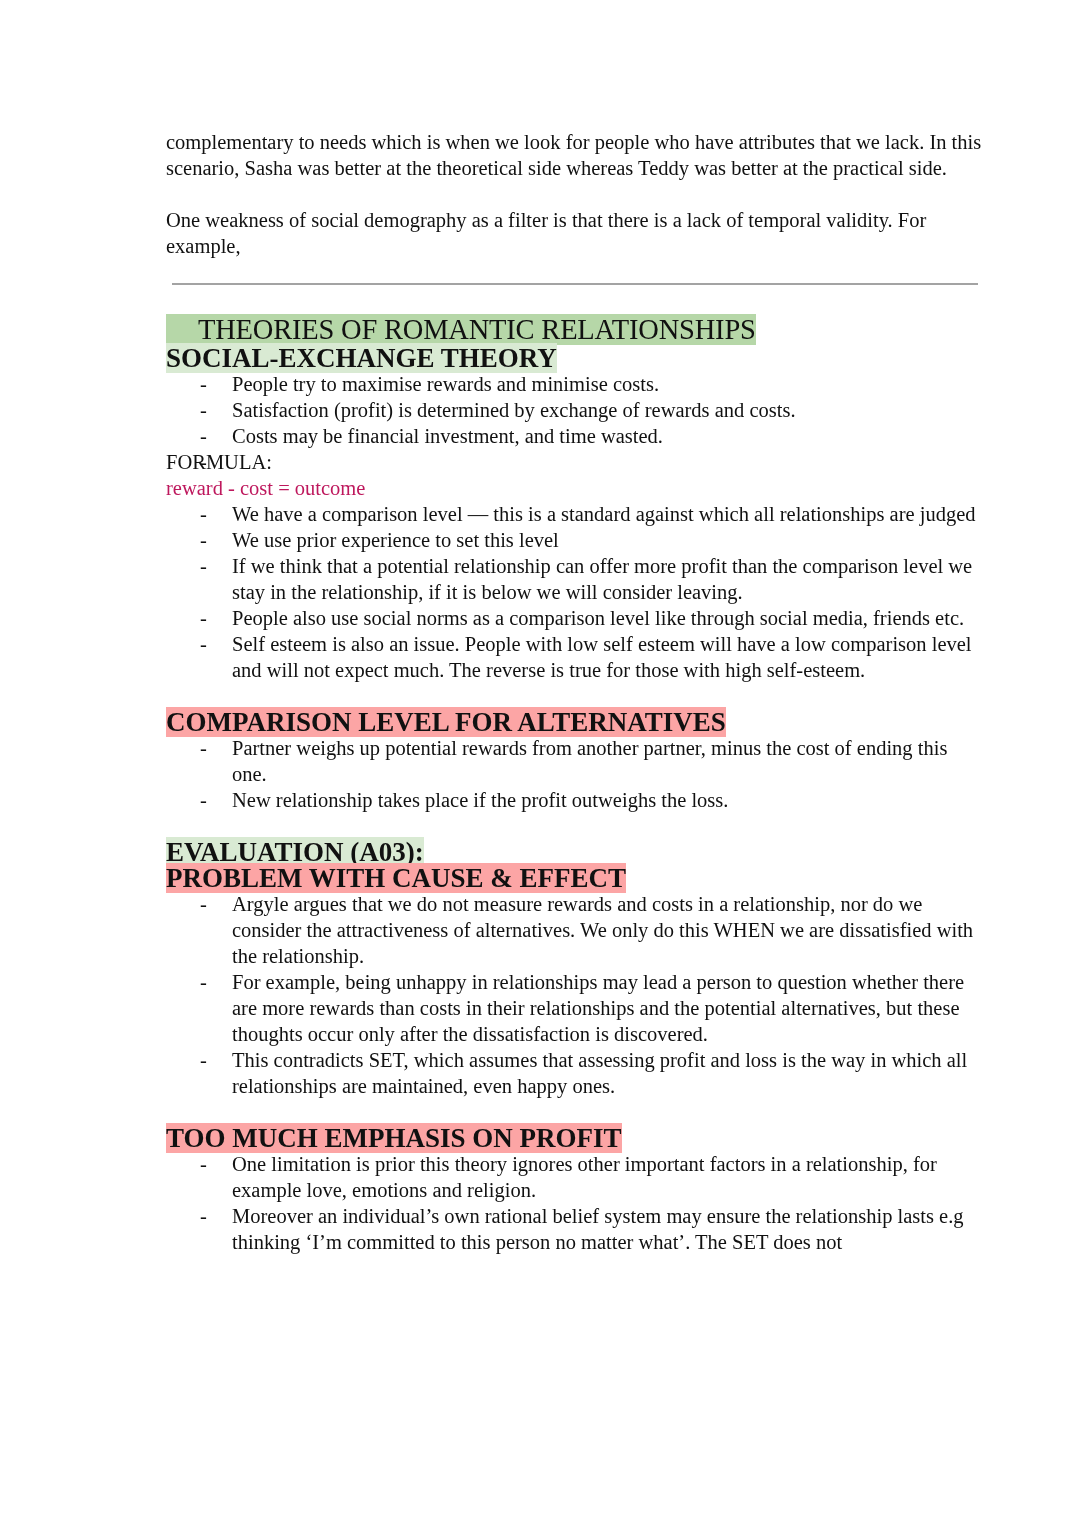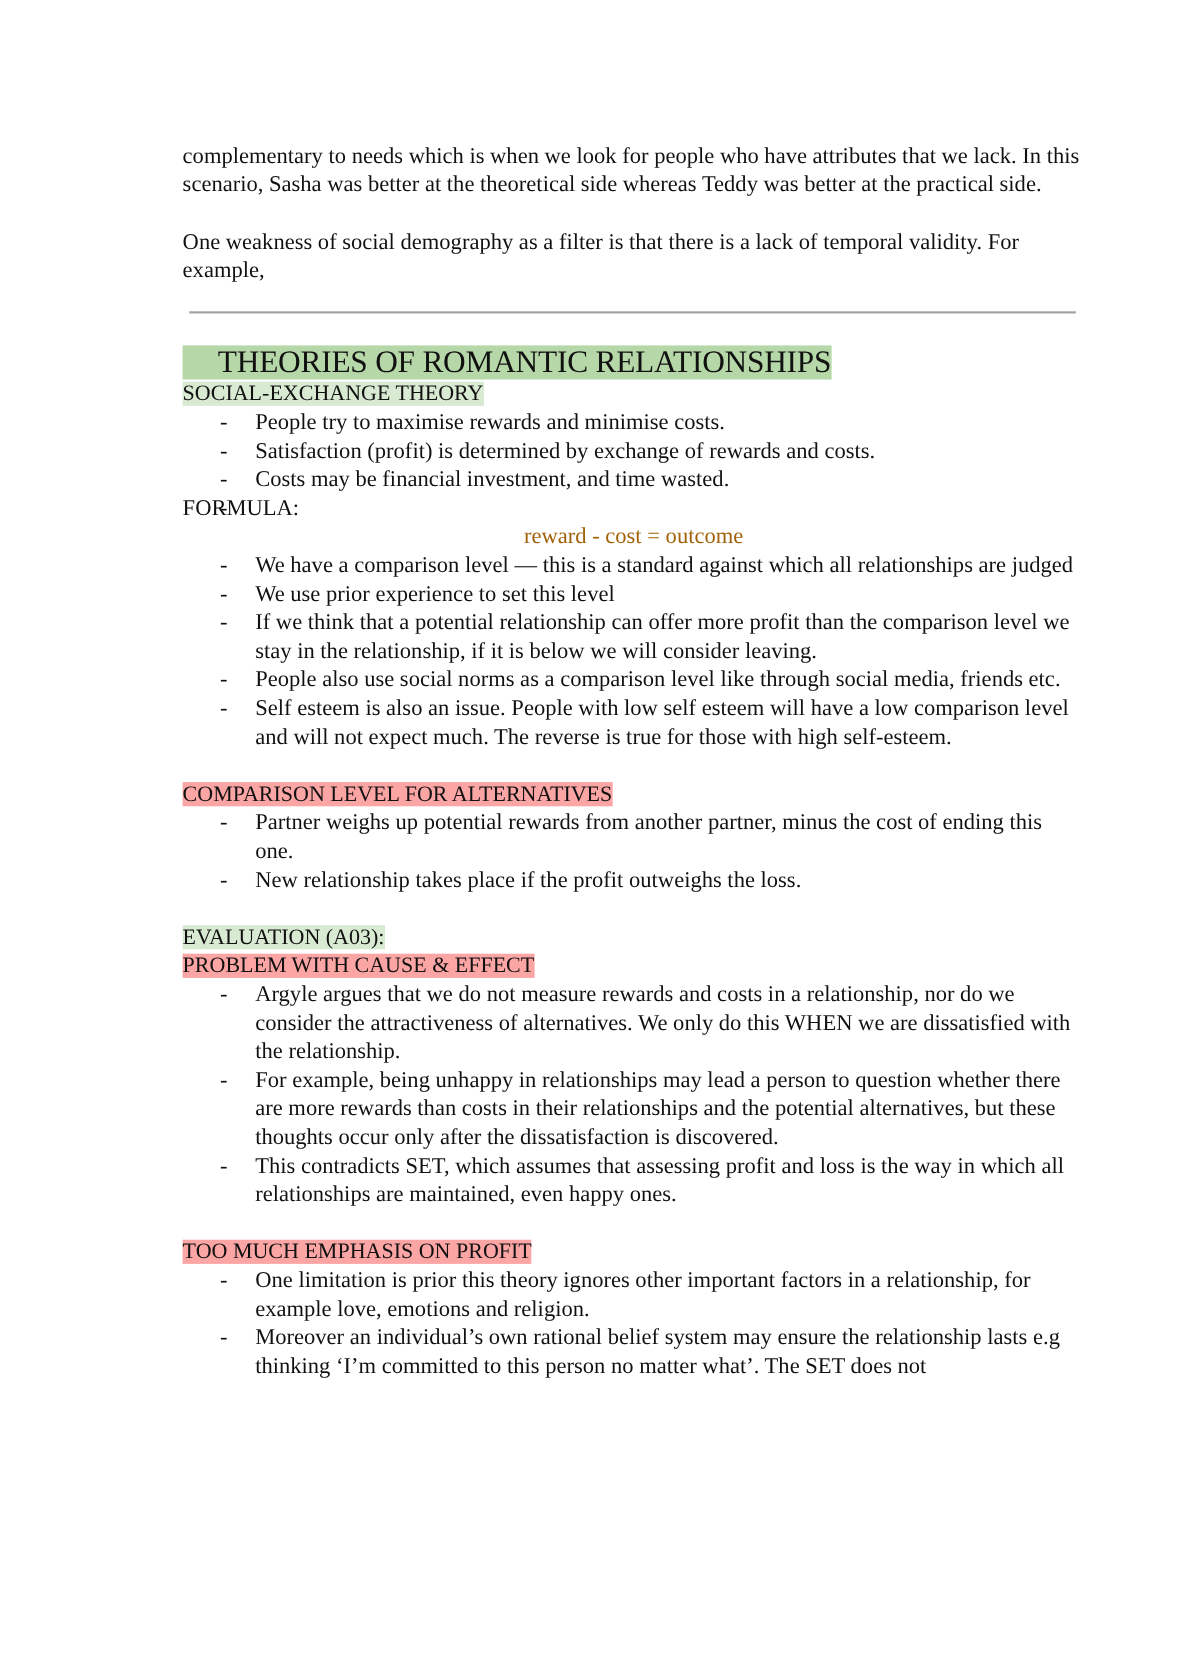--- a/index.html
+++ b/index.html
@@ -43,25 +43,25 @@
     line-height: 30px;
     margin: 0;
     font-weight: normal;
     letter-spacing: -0.2px;
   }
   .hl-green { background: #b6d7a8; padding-left: 32px; }
   .hl-lightgreen { background: #d9ead3; }
   .hl-gray { background: #fca5a5; }
   .subhead {
     margin: 0;
-    font-weight: normal;
-    font-size: 20px;
+    font-weight: bold;
+    font-size: 27px;
     line-height: 26px;
   }
-  .formula { color: #a16207; text-align: center; }
+  .formula { color: #be185d; }
   ul.dash {
     list-style: none;
     margin: 0;
     padding: 0;
   }
   ul.dash li {
     position: relative;
     padding-left: 66px;
     padding-right: 4px;
   }

